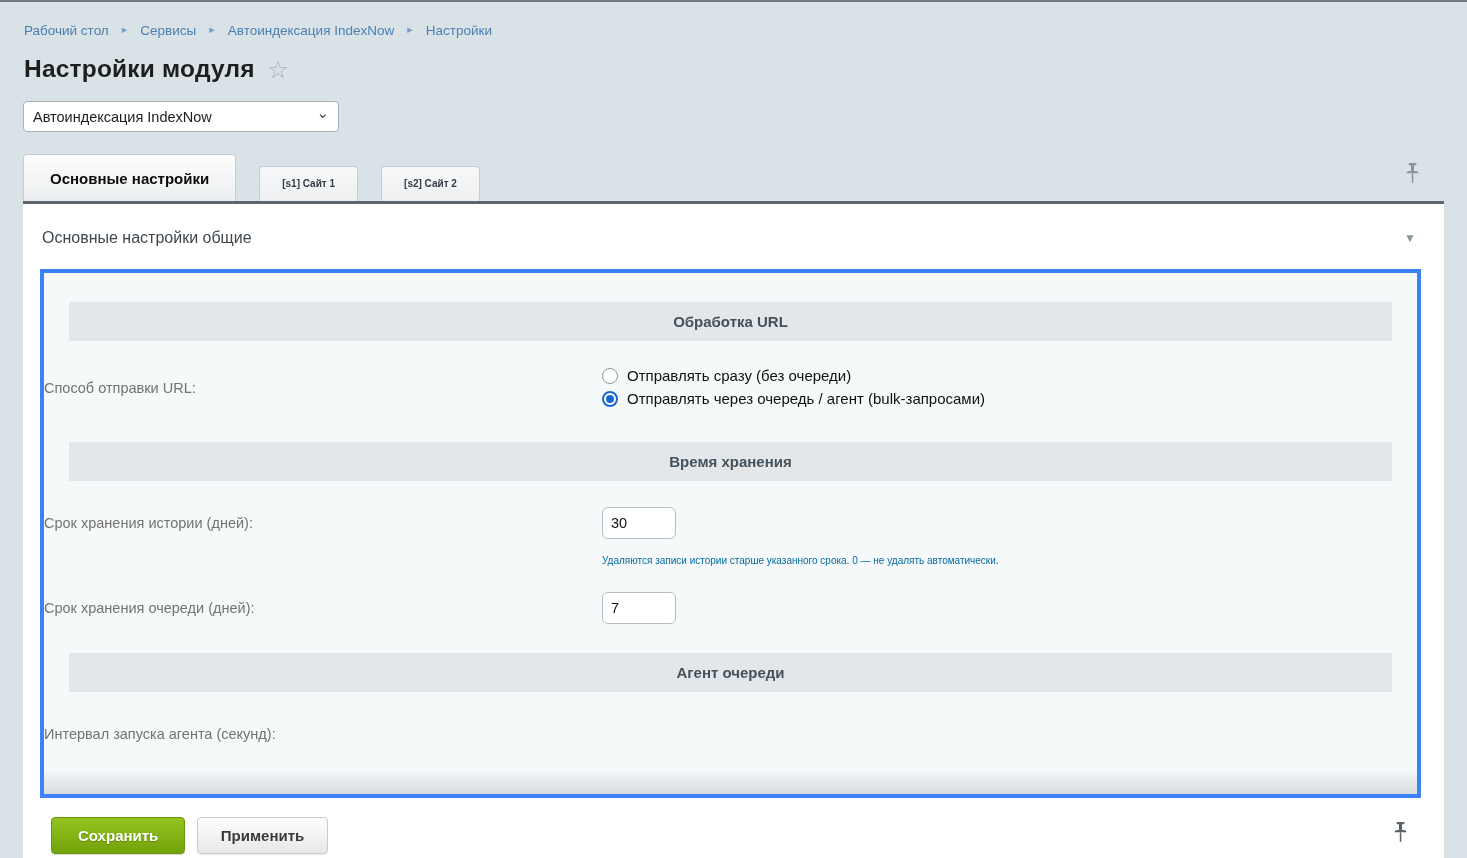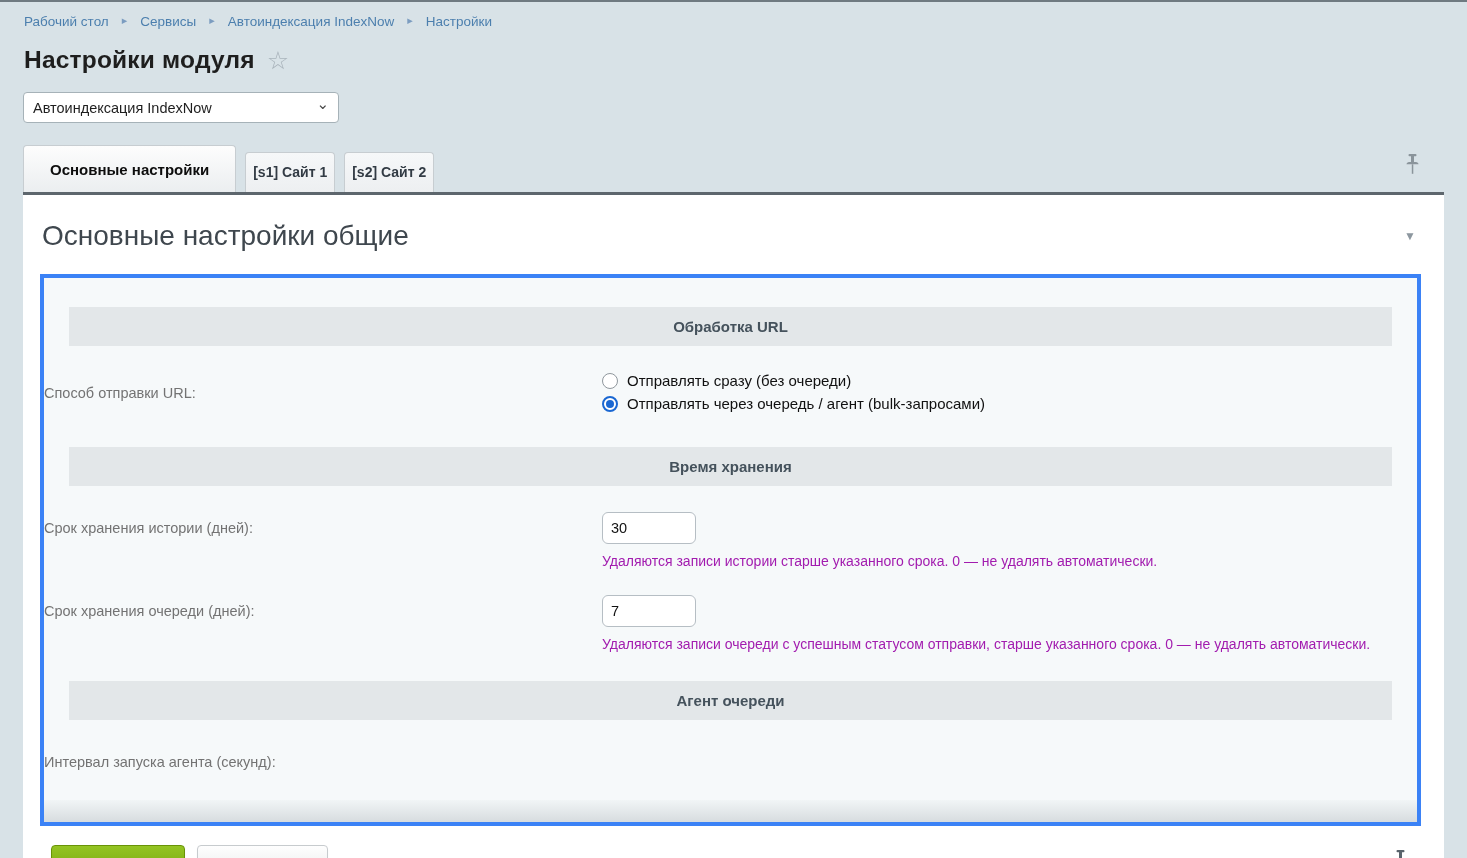--- a/index.html
+++ b/index.html
@@ -5,21 +5,21 @@
   * { box-sizing: border-box; margin: 0; padding: 0; }
   html, body { width: 1467px; height: 858px; overflow: hidden; }
   body {
     font-family: "Liberation Sans", "DejaVu Sans", sans-serif;
     background: #d8e2e7;
     color: #222;
   }
   .top-line { height: 2px; background: #6f7a81; }
 
   
-  .breadcrumb { margin: 12px 0 0 24px; font-size: 13.5px; color: #4c7fae; display: flex; }
+  .breadcrumb { margin: 21px 0 0 24px; font-size: 13.5px; color: #4c7fae; display: flex; }
   .breadcrumb a { color: #4c7fae; text-decoration: none; cursor: pointer; }
   .crumb-sep { color: #7b9cc0; font-size: 11px; margin: 0 13px; }
 
   
   .title-row { margin: 17px 0 6px 24px; display: flex; align-items: center; }
   .page-title { font-size: 24.5px; font-weight: bold; color: #1e1e1e; letter-spacing: .2px; }
   .star { font-size: 25px; color: #a9b3bb; margin-left: 12px; cursor: pointer; line-height: 1; }
 
   
   .select-wrap { position: relative; margin: 18px 0 0 23px; width: 316px; }
@@ -35,51 +35,51 @@
   .tab {
     border: 1px solid #c7cdd1; border-bottom: none; border-radius: 4px 4px 0 0;
     font-weight: bold; cursor: pointer; white-space: nowrap; text-align: center;
   }
   .tab.active {
     background: linear-gradient(#fdfdfd, #ebeef0);
     padding: 15px 26px 14px; font-size: 15px; color: #0d0d0d; z-index: 2;
   }
   .tab.inactive {
     background: linear-gradient(#f6f8f9, #edeff1);
-    padding: 11px 7px 12px; font-size: 14px; color: #323b44; margin-left: 9px;
+    padding: 11px 22px 12px; font-size: 10px; color: #323b44; margin-left: 23px;
   }
   .pin { position: absolute; cursor: pointer; }
   .pin-top { right: 24px; top: 9px; }
   .pin-bottom { right: 36px; top: 24px; }
 
   
   .panel {
     margin: 0 23px; background: #fff; border-top: 3px solid #5d666d;
     min-height: 651px; position: relative;
   }
   .section-head { display: flex; justify-content: space-between; align-items: center; padding: 25px 28px 22px 19px; }
-  .section-title { font-size: 28px; color: #3f474e; text-align: center; }
+  .section-title { font-size: 16px; color: #3f474e; text-align: center; }
   .collapse-tri { color: #8d979f; font-size: 12px; cursor: pointer; }
 
   
   .fieldset-box { margin: 0 23px 0 17px; border: 4px solid #3b82f6; background: #f6f9fa; }
   .group-heading {
     margin: 29px 25px 0; background: #e3e7e9; padding: 11px 0; text-align: center;
     font-weight: bold; font-size: 15px; color: #45525c;
   }
   .row { display: flex; margin-top: 26px; }
   .row-label { width: 552px; flex: none; text-align: left; font-size: 14.5px; color: #737373; padding-right: 5px; }
   .row-label.input-align { line-height: 32px; }
   .row-label.radio-align { padding-top: 13px; }
   .row-control { margin-left: 6px; }
   .num-input {
-    width: 94px; height: 32px; border: 1px solid #b6bec4; border-radius: 6px;
+    width: 74px; height: 32px; border: 1px solid #b6bec4; border-radius: 6px;
     font-family: inherit; font-size: 14.5px; padding: 0 8px; background: #fff; color: #111;
   }
-  .hint { font-size: 14px; color: #a21caf; margin-top: 9px; }
+  .hint { font-size: 10px; color: #0369a1; margin-top: 16px; }
 
   
   .radio-option { display: flex; align-items: flex-end; font-size: 15px; color: #111; margin-bottom: 6px; cursor: pointer; }
   .radio-circle {
     width: 16px; height: 16px; border-radius: 50%; margin-right: 9px; flex: none;
     border: 1px solid #8f979d; background: #fff; position: relative;
   }
   .radio-circle.checked { border: 2px solid #1a67d2; }
   .radio-circle.checked::after {
     content: ""; position: absolute; left: 2px; top: 2px; width: 8px; height: 8px;
@@ -174,21 +174,20 @@
       <div class="row-control">
         <input class="num-input" type="text" value="30" style="">
         <div class="hint">Удаляются записи истории старше указанного срока. 0 — не удалять автоматически.</div>
       </div>
     </div>
 
     <div class="row">
       <div class="row-label input-align">Срок хранения очереди (дней):</div>
       <div class="row-control">
         <input class="num-input" type="text" value="7" style="">
-        <div class="hint">Удаляются записи очереди с успешным статусом отправки, старше указанного срока. 0 — не удалять автоматически.</div>
       </div>
     </div>
 
     <div class="group-heading">Агент очереди</div>
 
     <div class="row">
       <div class="row-label input-align">Интервал запуска агента (секунд):</div>
     </div>
 
     <div class="box-footer"></div>

